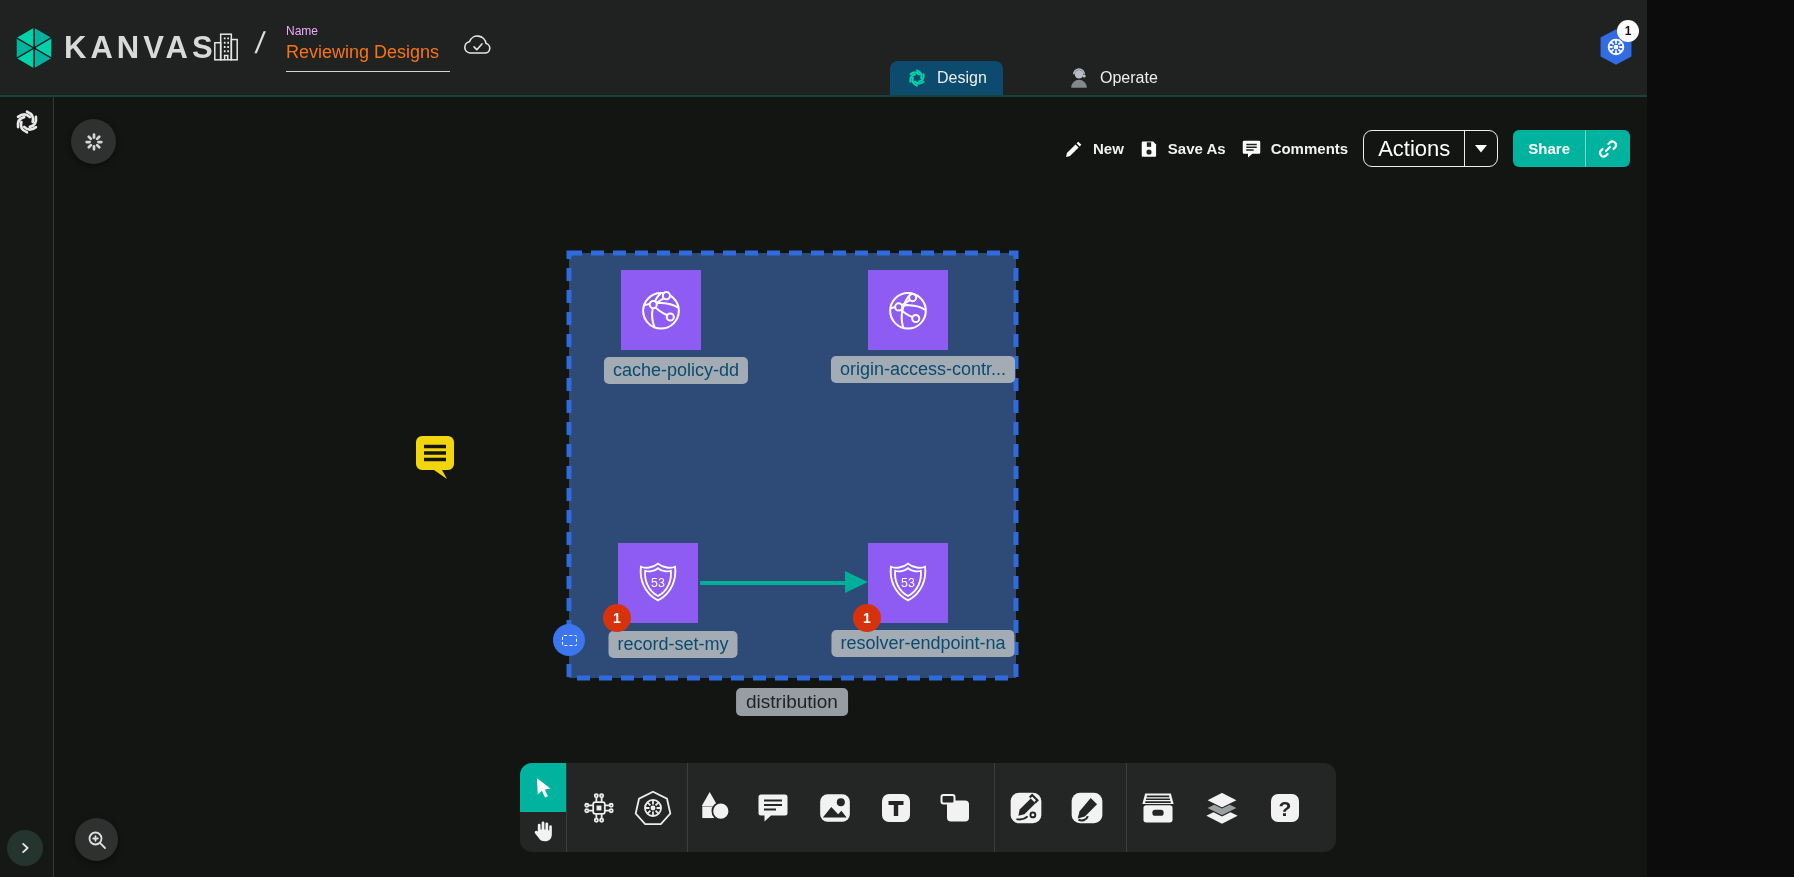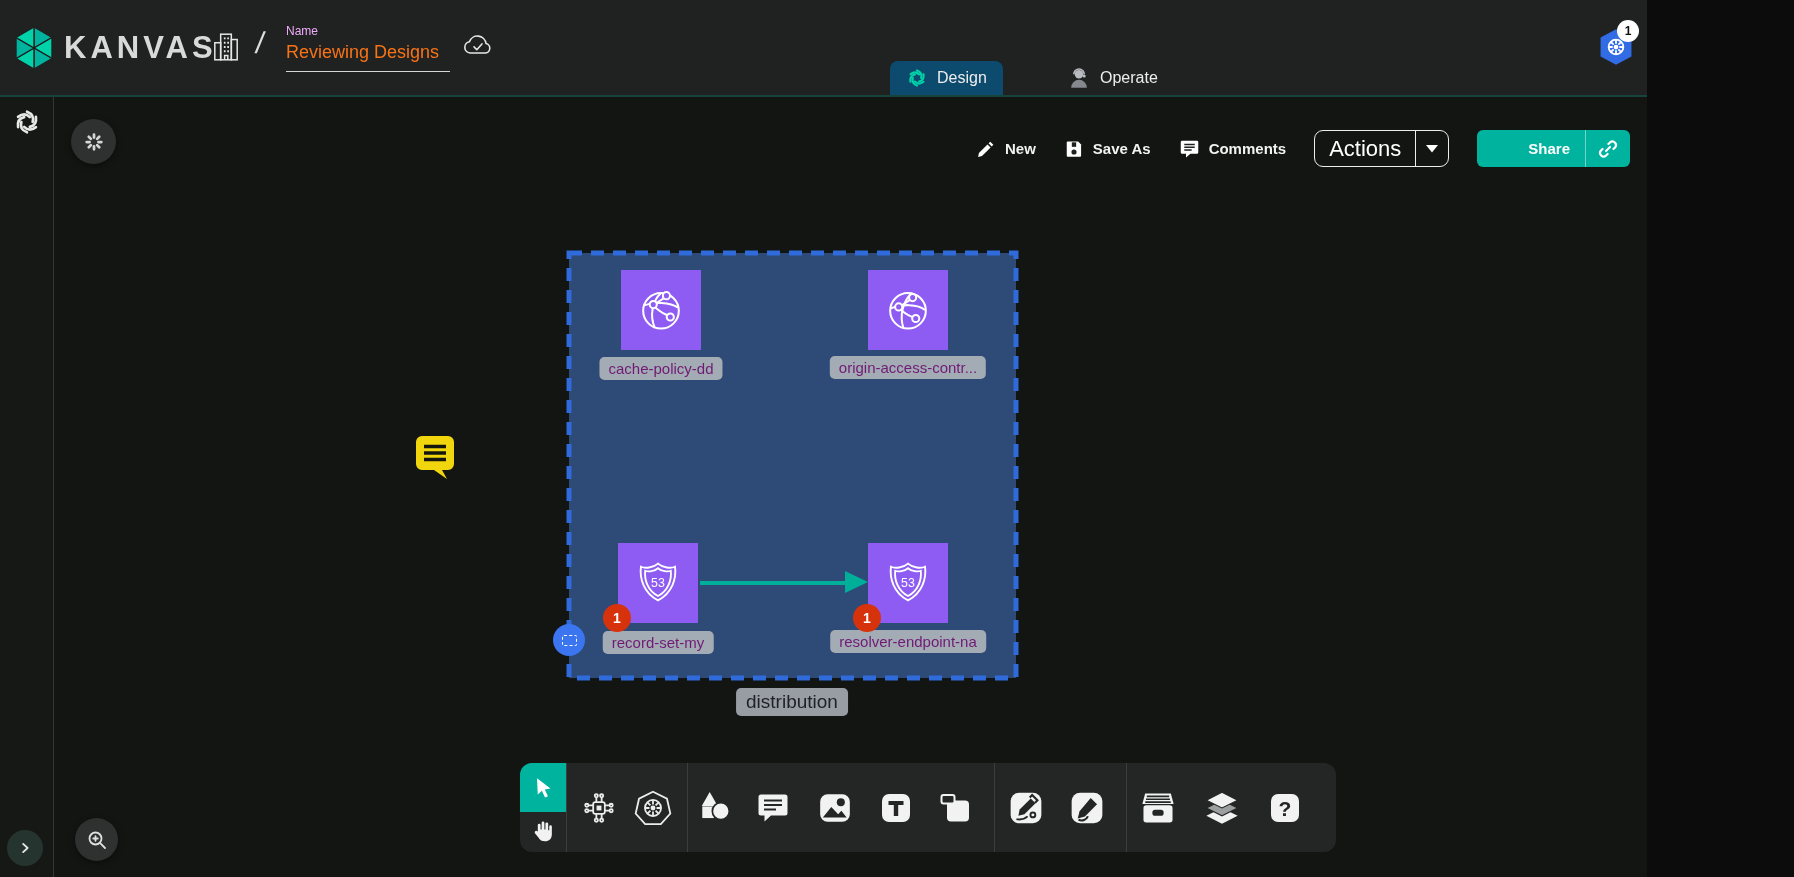--- a/index.html
+++ b/index.html
@@ -36,35 +36,35 @@
   
   .left-rail { position:absolute; left:0; top:97px; width:54px; height:780px; background:#161816; border-right:1px solid #343734; }
   .rail-spiral { position:absolute; left:12px; top:10px; }
   .rail-expand { position:absolute; left:7px; top:733px; width:36px; height:36px; border-radius:50%; background:#263430; display:flex; align-items:center; justify-content:center; }
   
   .round-btn { position:absolute; border-radius:50%; background:#2E3130; display:flex; align-items:center; justify-content:center; box-shadow:0 2px 6px rgba(0,0,0,.45); }
   .btn-flower { left:71px; top:119px; width:45px; height:45px; }
   .btn-zoomin { left:75px; top:818px; width:43px; height:43px; }
   .btn-pennib { left:1729px; top:817px; width:47px; height:47px; background:#2B2E2D; }
   
-  .canvas-toolbar { position:absolute; top:130px; right:17px; height:37px; display:flex; align-items:center; gap:28px; }
+  .canvas-toolbar { position:absolute; top:130px; right:17px; height:37px; display:flex; align-items:center; gap:15px; }
   .ct-item { display:flex; align-items:center; gap:9px; color:#F2F2F2; font-size:15px; font-weight:bold; cursor:pointer; }
   .actions-btn { display:flex; align-items:stretch; height:37px; border:1px solid #EDEDED; border-radius:9px; color:#FFF; }
   .actions-label { display:flex; align-items:center; padding:0 14px; font-size:22px; }
   .actions-caret { display:flex; align-items:center; padding:0 10px; border-left:1px solid #EDEDED; }
-  .share-btn { display:flex; align-items:stretch; height:37px; border-radius:6px; background:#00B39F; color:#FFF; overflow:hidden;padding-left:36px; }
+  .share-btn { display:flex; align-items:stretch; height:37px; border-radius:6px; background:#00B39F; color:#FFF; overflow:hidden; }
   .share-label { display:flex; align-items:center; padding:0 15px; font-size:15px; font-weight:bold; }
   .share-link { display:flex; align-items:center; padding:0 11px; border-left:1px solid rgba(255,255,255,.45); }
   
   .selection { position:absolute; left:569px; top:253px; width:447px; height:425px; background:#2E4A76; }
   .sel-border { position:absolute; left:-3px; top:-3px; }
   .sel-handle { position:absolute; left:-16px; top:371px; width:32px; height:32px; border-radius:50%; background:#3B76F0; display:flex; align-items:center; justify-content:center; }
   .sel-handle .dashed-rect { width:15px; height:11px; border:1.6px dashed #FFFFFF; border-radius:2px; }
   .node-icon { position:absolute; width:80px; height:80px; background:#8E5CF2; display:flex; align-items:center; justify-content:center; }
-  .node-chip { position:absolute; transform:translateX(-50%); background:rgba(174,180,186,.92); color:#701a75; font-size:15px; padding:3px 9px; border-radius:5px; white-space:nowrap; }
+  .node-chip { position:absolute; transform:translateX(-50%); background:rgba(174,180,186,.92); color:#0c4a6e; font-size:18px; padding:3px 9px; border-radius:5px; white-space:nowrap;margin-left:15px; }
   .count-badge { position:absolute; width:28px; height:28px; border-radius:50%; background:#D6330D; color:#FFF; font-size:14px; font-weight:bold; display:flex; align-items:center; justify-content:center; z-index:3; }
   .edge-line { position:absolute; left:700px; top:581px; width:147px; height:4px; background:#00AF9A; }
   .edge-head { position:absolute; left:845px; top:571px; width:0; height:0; border-left:23px solid #00AF9A; border-top:11px solid transparent; border-bottom:11px solid transparent; }
   .group-chip { position:absolute; left:792px; top:688px; transform:translateX(-50%); background:rgba(166,172,178,.9); color:#1E2227; font-size:19px; padding:3px 10px; border-radius:5px; }
   .comment-marker { position:absolute; left:414px; top:434px; }
   
   .dock { position:absolute; left:520px; top:763px; width:816px; height:89px; background:#232625; border-radius:12px; }
   .dock-sep { position:absolute; top:0; width:1px; height:89px; background:#3A3E3C; }
   .tool-btn { position:absolute; top:0; height:89px; width:52px; transform:translateX(-50%); display:flex; align-items:center; justify-content:center; }
   .select-btn { position:absolute; left:0; top:0; width:46px; height:49px; background:#00B39F; border-radius:12px 0 0 0; display:flex; align-items:center; justify-content:center; }

